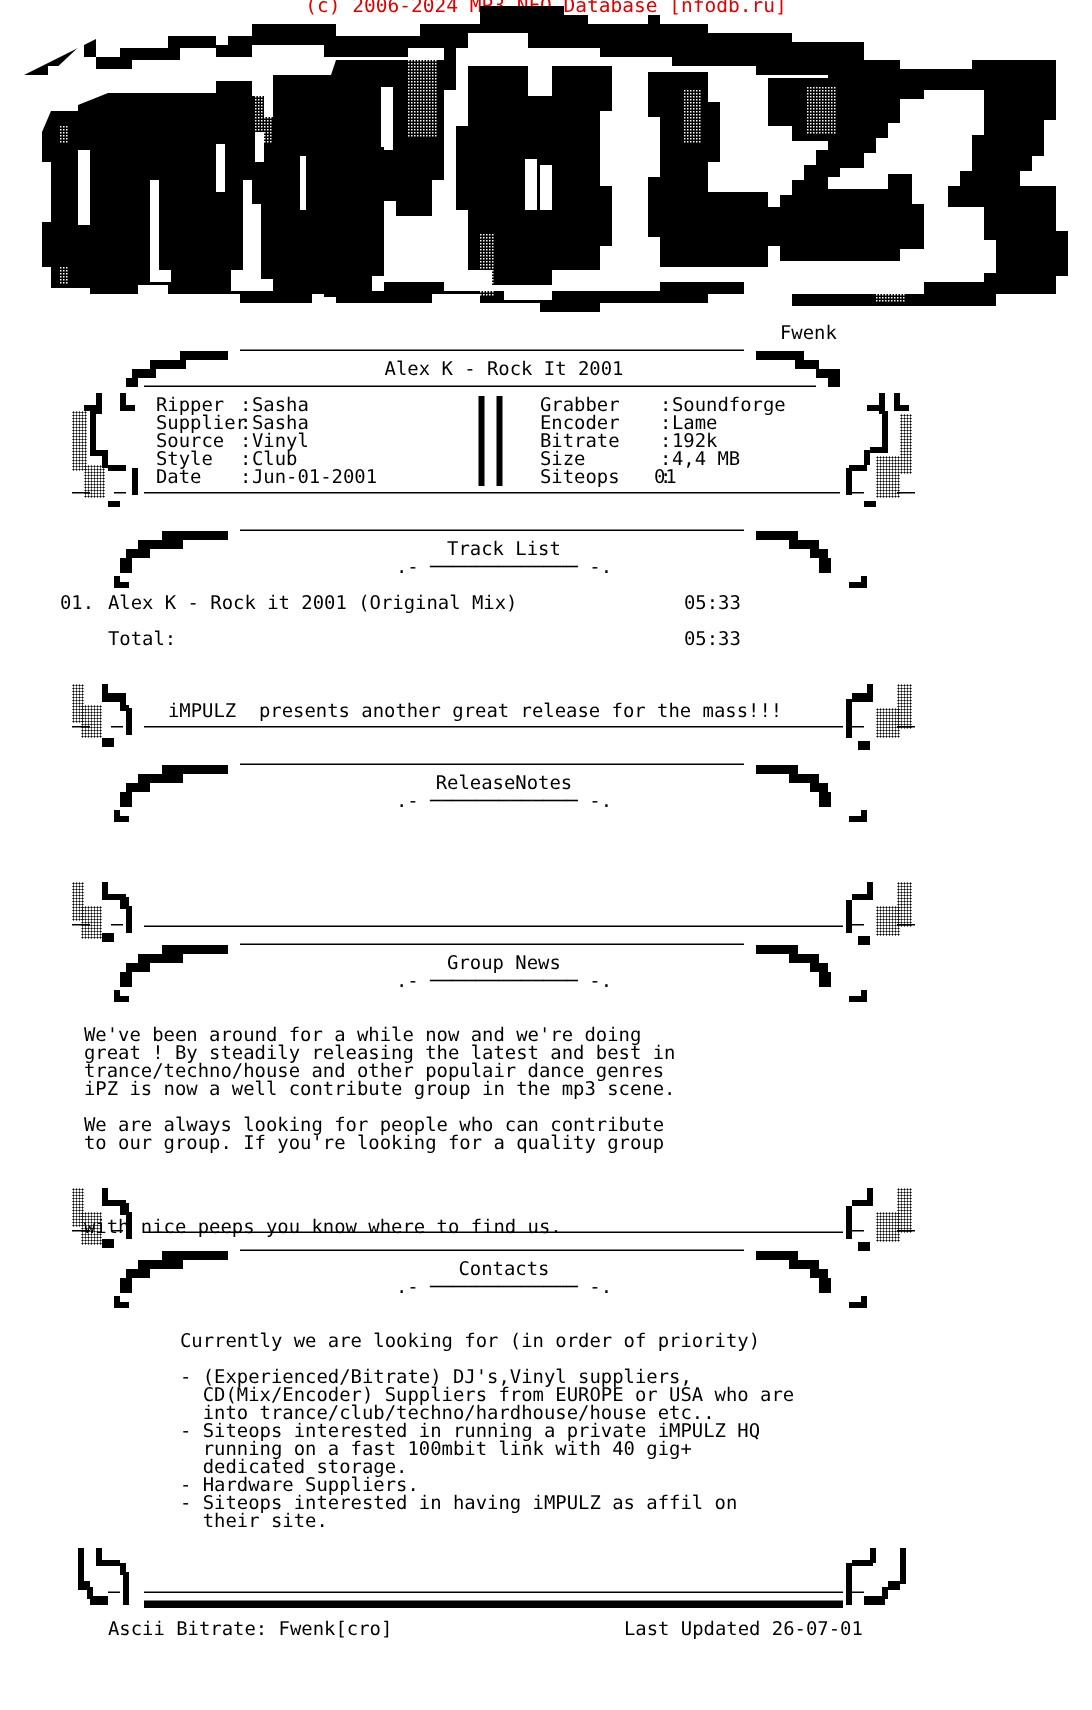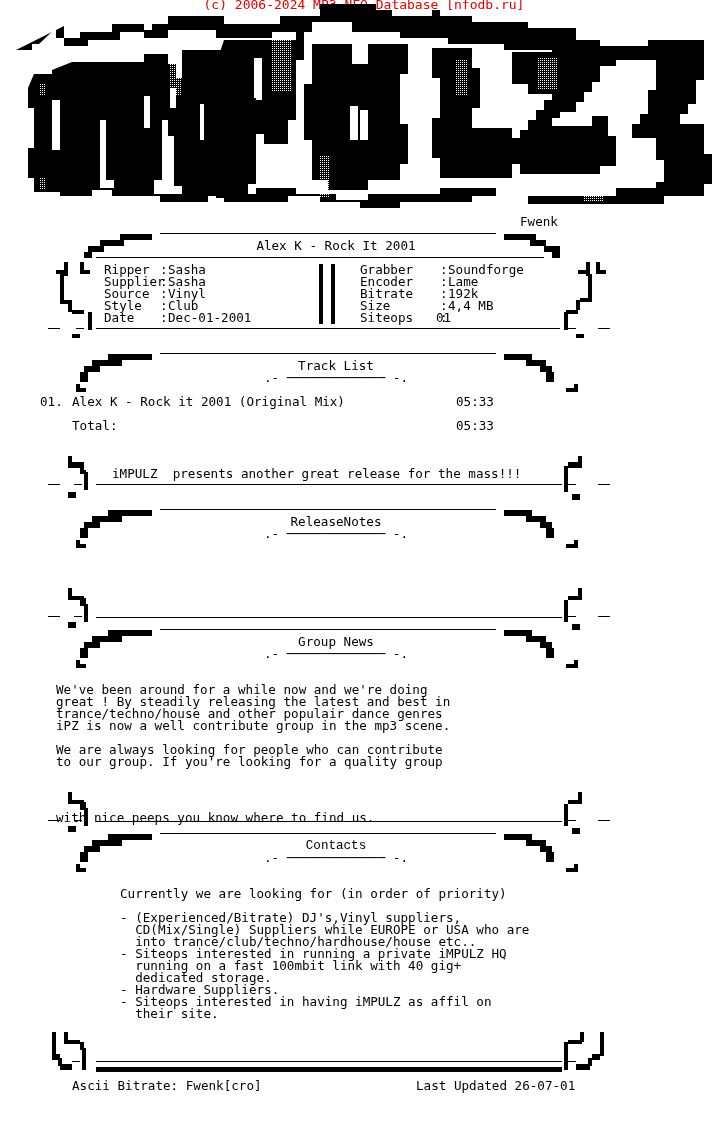--- a/index.html
+++ b/index.html
@@ -118,21 +118,21 @@
 <div>
   <div class="t" style="left:104px; top:264px;">Ripper   </div>
   <div class="t" style="left:168px; top:264px;">Sasha</div>
   <div class="t" style="left:104px; top:276px;">Supplier</div>
   <div class="t" style="left:168px; top:276px;">Sasha</div>
   <div class="t" style="left:104px; top:288px;">Source   </div>
   <div class="t" style="left:168px; top:288px;">Vinyl</div>
   <div class="t" style="left:104px; top:300px;">Style    </div>
   <div class="t" style="left:168px; top:300px;">Club</div>
   <div class="t" style="left:104px; top:312px;">Date     </div>
-  <div class="t" style="left:168px; top:312px;">Dec-01-2001</div>
+  <div class="t" style="left:168px; top:312px;">Jun-01-2001</div>
 
   <div class="t" style="left:168px; top:264px; margin-left:-8px;">:</div>
   <div class="t" style="left:168px; top:276px; margin-left:-8px;">:</div>
   <div class="t" style="left:168px; top:288px; margin-left:-8px;">:</div>
   <div class="t" style="left:168px; top:300px; margin-left:-8px;">:</div>
   <div class="t" style="left:168px; top:312px; margin-left:-8px;">:</div>
 </div>
 
 <div class="vl" style="left:319px; top:264px; height:60px;"></div>
 <div class="vl" style="left:331px; top:264px; height:60px;"></div>
@@ -302,28 +302,28 @@
   <div class="b" style="left:84px; top:846px; width:16px; height:6px;"></div>
   <div class="b" style="left:80px; top:852px; width:8px; height:10px;"></div>
   <div class="b" style="left:76px; top:864px; width:4px; height:8px;"></div>
   <div class="b" style="left:76px; top:868px; width:10px; height:4px;"></div>
   <div class="b" style="left:504px; top:834px; width:28px; height:6px;"></div>
   <div class="b" style="left:526px; top:840px; width:20px; height:6px;"></div>
   <div class="b" style="left:540px; top:846px; width:12px; height:6px;"></div>
   <div class="b" style="left:546px; top:852px; width:8px; height:10px;"></div>
   <div class="b" style="left:574px; top:864px; width:4px; height:8px;"></div>
   <div class="b" style="left:566px; top:868px; width:12px; height:4px;"></div>
-  <div class="t" style="left:0; width:672px; top:840px; text-align:center;font-family:Liberation Mono, monospace;">Contacts</div>
+  <div class="t" style="left:0; width:672px; top:840px; text-align:center;">Contacts</div>
   <div class="t" style="left:0; width:672px; top:852px; text-align:center;">.- ───────────── -.</div>
 </div>
 
 <div>
   <div class="t" style="left:120px; top:888px;">Currently we are looking for (in order of priority)</div>
   <div class="t" style="left:120px; top:912px;">- (Experienced/Bitrate) DJ's,Vinyl suppliers,</div>
-  <div class="t" style="left:120px; top:924px;">  CD(Mix/Single) Suppliers while EUROPE or USA who are</div>
+  <div class="t" style="left:120px; top:924px;">  CD(Mix/Encoder) Suppliers from EUROPE or USA who are</div>
   <div class="t" style="left:120px; top:936px;">  into trance/club/techno/hardhouse/house etc..</div>
   <div class="t" style="left:120px; top:948px;">- Siteops interested in running a private iMPULZ HQ</div>
   <div class="t" style="left:120px; top:960px;">  running on a fast 100mbit link with 40 gig+</div>
   <div class="t" style="left:120px; top:972px;">  dedicated storage.</div>
   <div class="t" style="left:120px; top:984px;">- Hardware Suppliers.</div>
   <div class="t" style="left:120px; top:996px;">- Siteops interested in having iMPULZ as affil on</div>
   <div class="t" style="left:120px; top:1008px;">  their site.</div>
 </div>
 
 <div>

